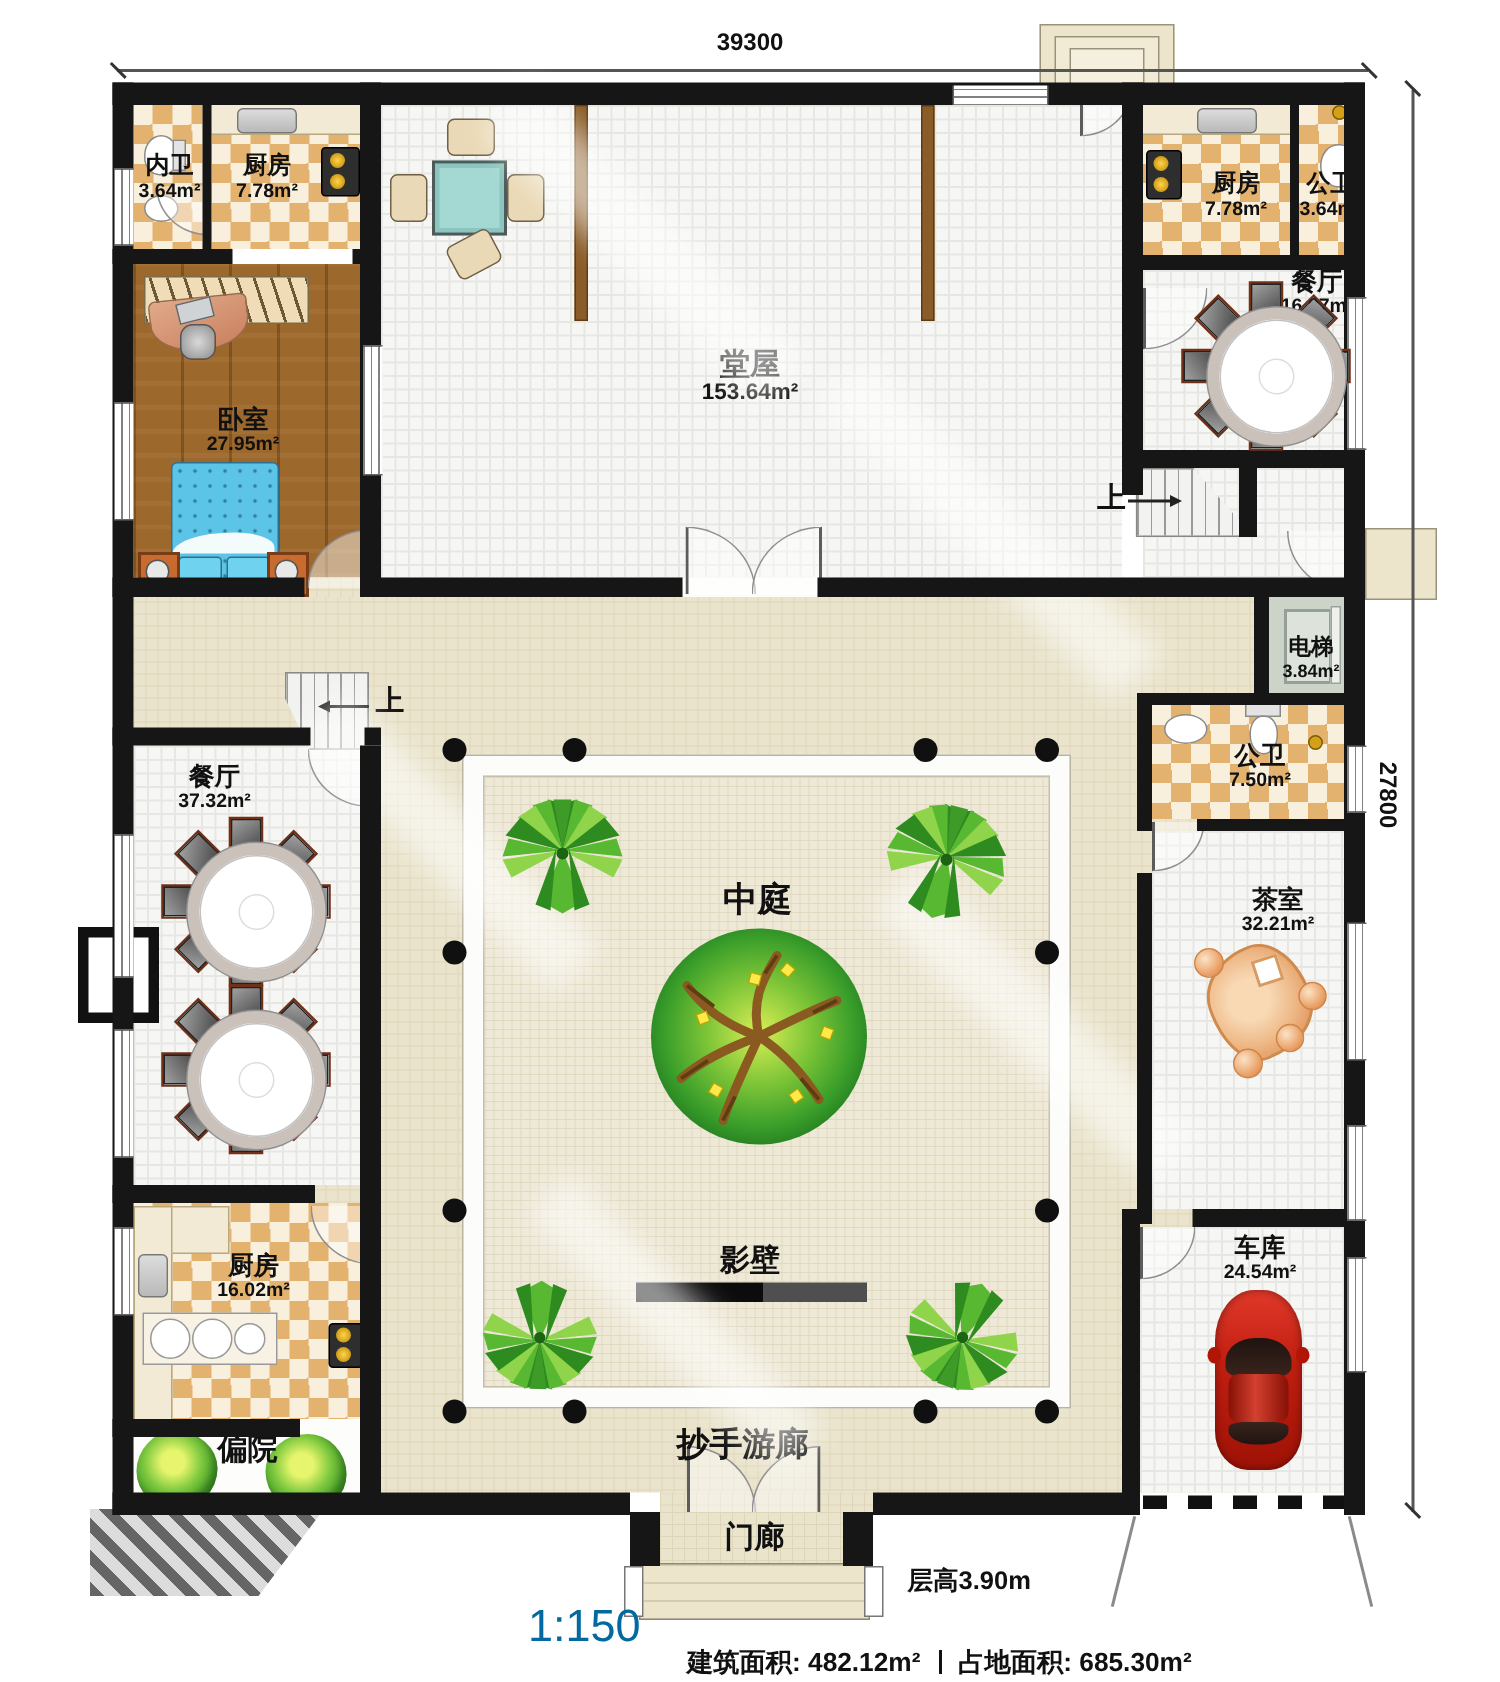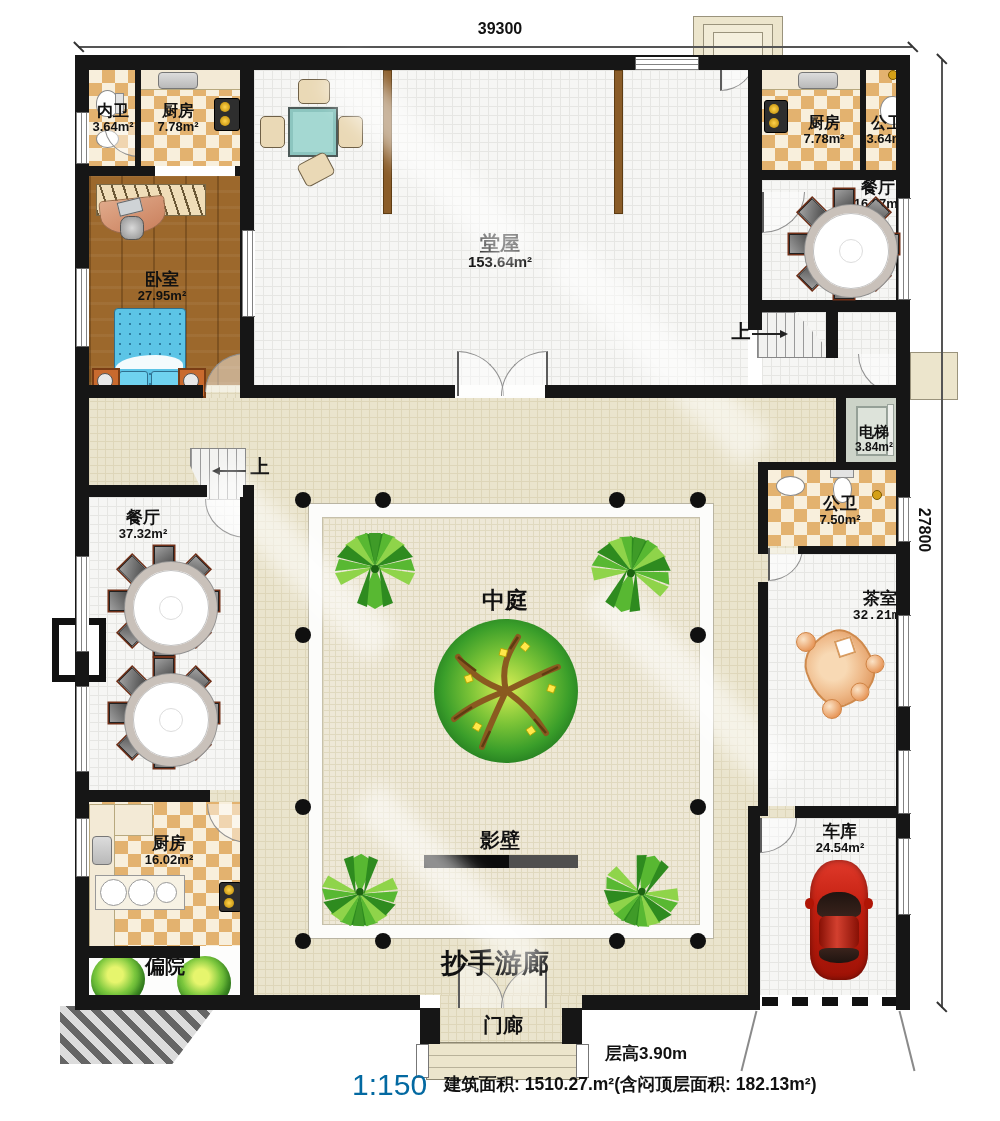--- a/index.html
+++ b/index.html
@@ -250,57 +250,61 @@
       <span class="rarea">16.87m²</span>
     </div>
   <div class="rlbl" style="left:874px;top:424px;">
       <span class="rname" style="font-size:15px">电梯</span>
       <span class="rarea" style="font-size:12px">3.84m²</span>
     </div>
   <div class="rlbl" style="left:840px;top:494px;">
       <span class="rname">公卫</span>
       <span class="rarea">7.50m²</span>
     </div>
-  <div class="rlbl" style="left:880px;top:590px;font-family:Liberation Mono, monospace;">
+  <div class="rlbl" style="left:852px;top:590px;">
       <span class="rname">茶室</span>
       <span class="rarea">32.21m²</span>
     </div>
   <div class="rlbl" style="left:840px;top:822px;">
       <span class="rname">车库</span>
       <span class="rarea">24.54m²</span>
     </div>
   <div class="rlbl" style="left:143px;top:508px;">
       <span class="rname">餐厅</span>
       <span class="rarea">37.32m²</span>
     </div>
   <div class="rlbl" style="left:169px;top:834px;">
       <span class="rname">厨房</span>
       <span class="rarea">16.02m²</span>
     </div>
 
   <div class="lbl" style="left:505px;top:600px;font-size:23px;">中庭</div>
   <div class="lbl" style="left:500px;top:840px;font-size:20px;">影壁</div>
-  <div class="lbl" style="left:495px;top:963px;font-size:27px;">抄手游廊</div>
+  <div class="lbl" style="left:495px;top:963px;font-size:22px;">抄手游廊</div>
   <div class="lbl" style="left:503px;top:1025px;font-size:20px;">门廊</div>
   <div class="lbl" style="left:165px;top:966px;font-size:20px;">偏院</div>
   <div class="lbl" style="left:260px;top:467px;font-size:19px;">上</div>
   <div class="lbl" style="left:741px;top:332px;font-size:19px;">上</div>
 
   <div class="dimline" style="left:78px;top:46px;width:834px;height:1.5px;"></div>
   <div class="tick" style="left:72px;top:46px;"></div>
   <div class="tick" style="left:906px;top:46px;"></div>
   <div class="dim" style="left:500px;top:20px;transform:translateX(-50%);">39300</div>
   <div class="dimline" style="left:941px;top:60px;width:1.5px;height:948px;"></div>
   <div class="tick" style="left:935px;top:58px;"></div>
   <div class="tick" style="left:935px;top:1006px;"></div>
   <div class="dim" style="left:924px;top:530px;transform:translate(-50%,-50%) rotate(90deg);">27800</div>
 
   <div class="abs" style="left:605px;top:1042px;font-size:17px;font-weight:600;">层高3.90m</div>
   <div class="abs" style="left:352px;top:1068px;font-size:30px;color:#0369a1;">1:150</div>
-  <div class="abs" style="left:444px;top:1072px;font-size:17.5px;font-weight:600;">建筑面积: 1510.27.m²(含闷顶层面积: 182.13m²)</div>
+  <div class="abs" style="left:458px;top:1096px;font-size:17.5px;font-weight:600;">
+    <span>建筑面积: 482.12m²</span>
+    <span style="display:inline-block;width:1.5px;height:16px;background:#111;margin:0 6px -2px 8px;"></span>
+    <span>占地面积: 685.30m²</span>
+  </div>
 
   <div class="wm" style="left:300px;top:140px;width:260px;height:46px;"></div>
   <div class="wm" style="left:520px;top:330px;width:280px;height:46px;"></div>
   <div class="wm" style="left:180px;top:540px;width:240px;height:44px;"></div>
   <div class="wm" style="left:560px;top:660px;width:260px;height:46px;"></div>
   <div class="wm" style="left:330px;top:860px;width:240px;height:42px;"></div>
 
   <svg width="0" height="0" style="position:absolute">
     <defs>
       <g id="fan">

